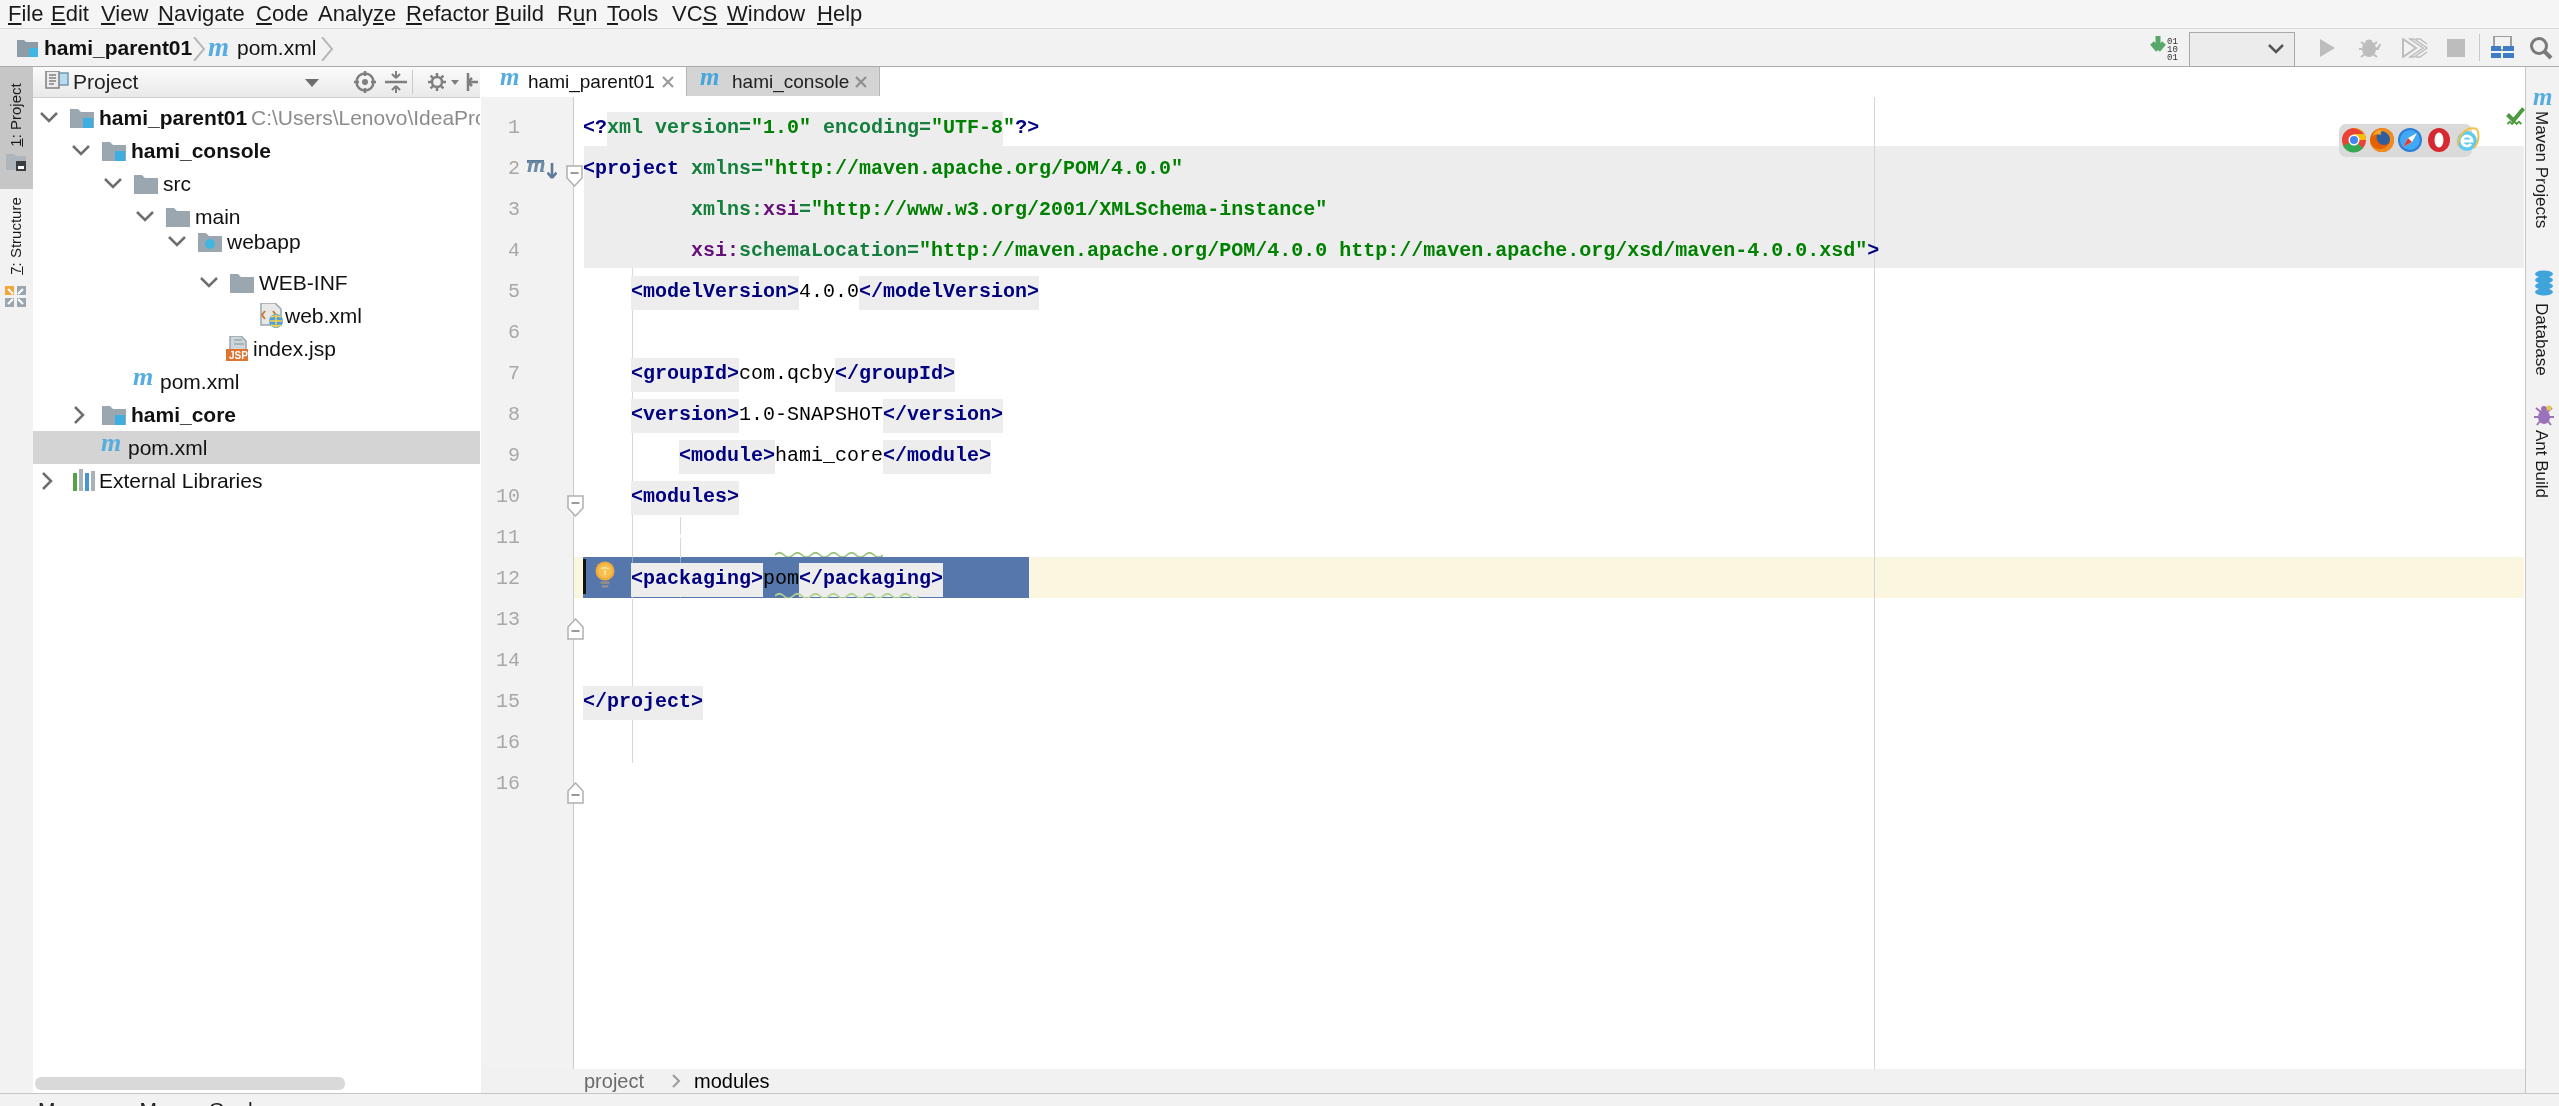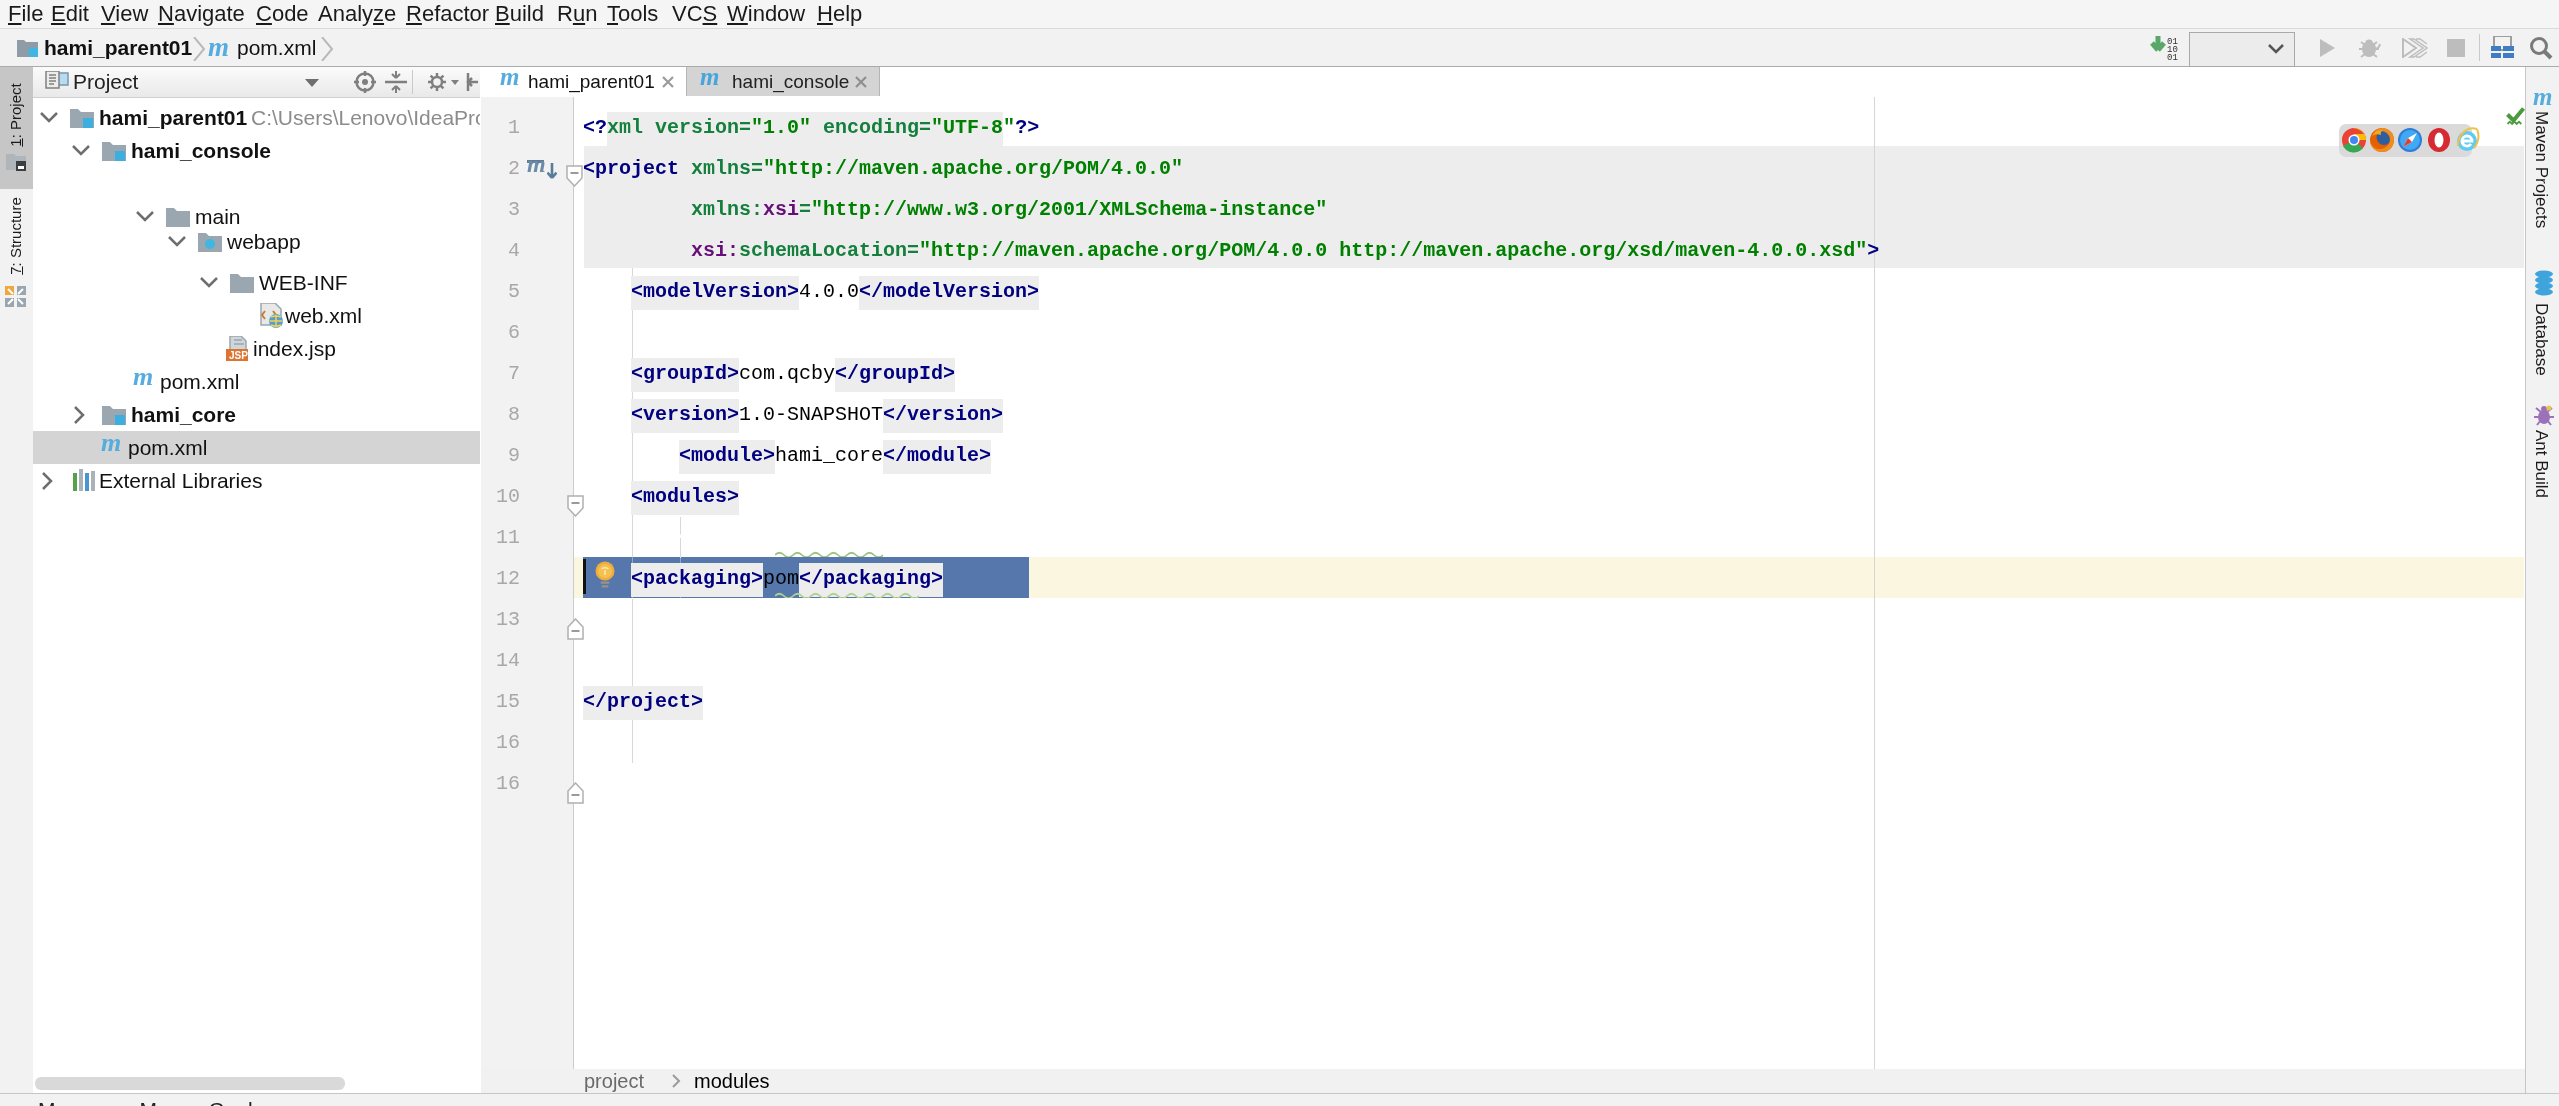--- a/index.html
+++ b/index.html
@@ -182,20 +182,29 @@
           <svg class="abs" style="left:39px;top:11px" width="18" height="11">
               <path d="M1 1 L9 9 L17 1" stroke="#6E6E6E" stroke-width="2.5" fill="none"></path>
             </svg>
           <svg class="abs" style="left:69px;top:5px" width="24" height="22">
               <path d="M0 3 h8 l3 3 h13 v16 h-24 z" fill="#9AA7B0"></path>
               <rect x="13" y="12" width="10" height="10" fill="#3DAEE0"></rect>
             </svg>
           <span class="abs bold" style="left:98px">hami_console</span>
         </div>
 
+        <div class="trow" style="top:66px;width:447px">
+          <svg class="abs" style="left:71px;top:11px" width="18" height="11">
+              <path d="M1 1 L9 9 L17 1" stroke="#6E6E6E" stroke-width="2.5" fill="none"></path>
+            </svg>
+          <svg class="abs" style="left:101px;top:5px" width="24" height="22">
+              <path d="M0 3 h8 l3 3 h13 v16 h-24 z" fill="#9AA7B0"></path>
+            </svg>
+          <span class="abs" style="left:130px">src</span>
+        </div>
 
         <div class="trow" style="top:99px;width:447px">
           <svg class="abs" style="left:103px;top:11px" width="18" height="11">
               <path d="M1 1 L9 9 L17 1" stroke="#6E6E6E" stroke-width="2.5" fill="none"></path>
             </svg>
           <svg class="abs" style="left:133px;top:5px" width="24" height="22">
               <path d="M0 3 h8 l3 3 h13 v16 h-24 z" fill="#9AA7B0"></path>
             </svg>
           <span class="abs" style="left:162px">main</span>
         </div>

